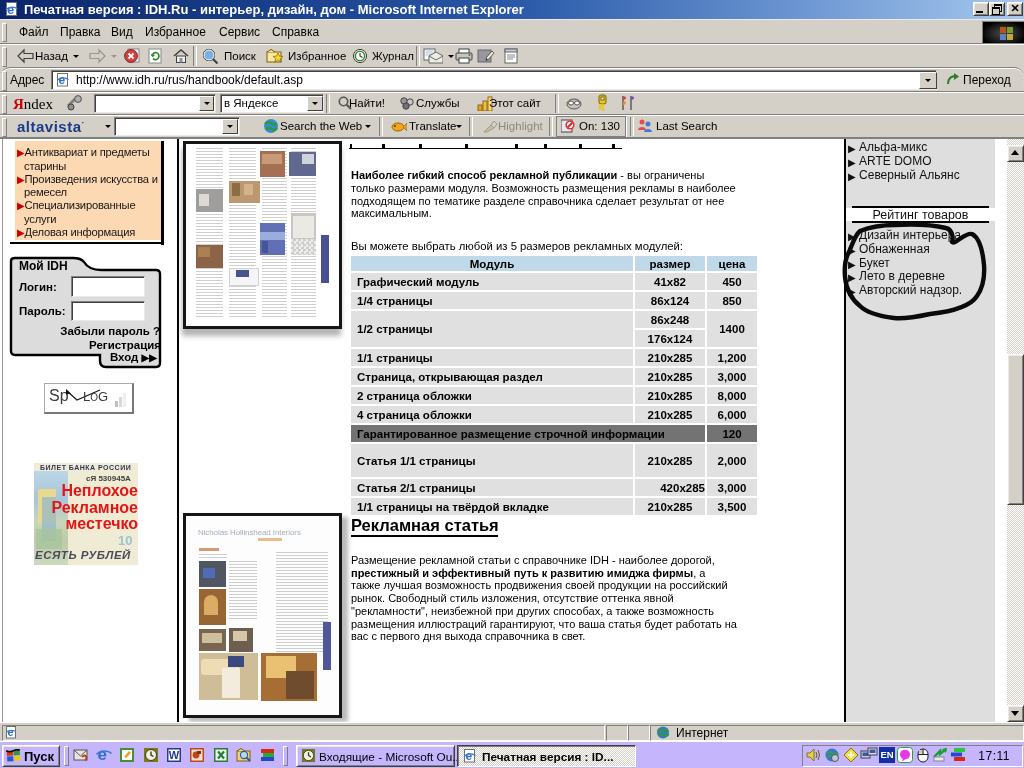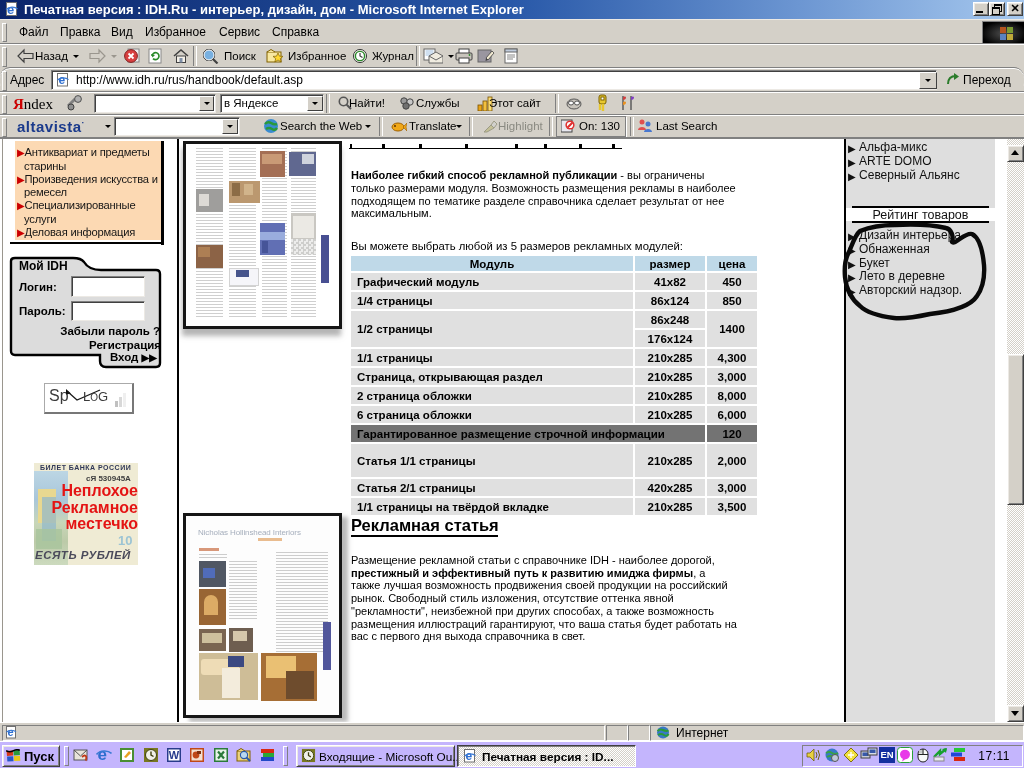--- a/index.html
+++ b/index.html
@@ -413,49 +413,49 @@
             <td class="b n" rowspan="2">1/2 страницы</td>
             <td class="b" style="height:17px;text-align:center;">86х248</td>
             <td class="b" rowspan="2" style="text-align:center;">1400</td>
           </tr>
     <tr style="background:#E0E0E0;">
             <td class="b" style="height:17px;text-align:center;">176х124</td>
           </tr>
     <tr style="background:#E0E0E0;">
             <td class="b n" style="height:17px;">1/1 страницы</td>
             <td class="b" style="text-align:center;">210х285</td>
-            <td class="b" style="text-align:center;">4,300</td>
+            <td class="b" style="text-align:center;">1,200</td>
           </tr>
     <tr style="background:#E0E0E0;">
             <td class="b n" style="height:17px;">Страница, открывающая раздел</td>
             <td class="b" style="text-align:center;">210х285</td>
             <td class="b" style="text-align:center;">3,000</td>
           </tr>
     <tr style="background:#E0E0E0;">
             <td class="b n" style="height:17px;">2 страница обложки</td>
             <td class="b" style="text-align:center;">210х285</td>
             <td class="b" style="text-align:center;">8,000</td>
           </tr>
     <tr style="background:#E0E0E0;">
-            <td class="b n" style="height:17px;">6 страница обложки</td>
+            <td class="b n" style="height:17px;">4 страница обложки</td>
             <td class="b" style="text-align:center;">210х285</td>
             <td class="b" style="text-align:center;">6,000</td>
           </tr>
     <tr style="background:#737373;">
             <td class="b n" colspan="2" style="height:17px;">Гарантированное размещение строчной информации</td>
             <td class="b" style="text-align:center;">120</td>
           </tr>
     <tr style="background:#E0E0E0;">
             <td class="b n" style="height:33px;">Статья 1/1 страницы</td>
             <td class="b" style="text-align:center;">210х285</td>
             <td class="b" style="text-align:center;">2,000</td>
           </tr>
     <tr style="background:#E0E0E0;">
             <td class="b n" style="height:17px;">Статья 2/1 страницы</td>
-            <td class="b" style="text-align:center;">420х285</td>
+            <td class="b" style="text-align:right;">420х285</td>
             <td class="b" style="text-align:center;">3,000</td>
           </tr>
     <tr style="background:#E0E0E0;">
             <td class="b n" style="height:17px;">1/1 страницы на твёрдой вкладке</td>
             <td class="b" style="text-align:center;">210х285</td>
             <td class="b" style="text-align:center;">3,500</td>
           </tr>
   </tbody>
       </table>
 

